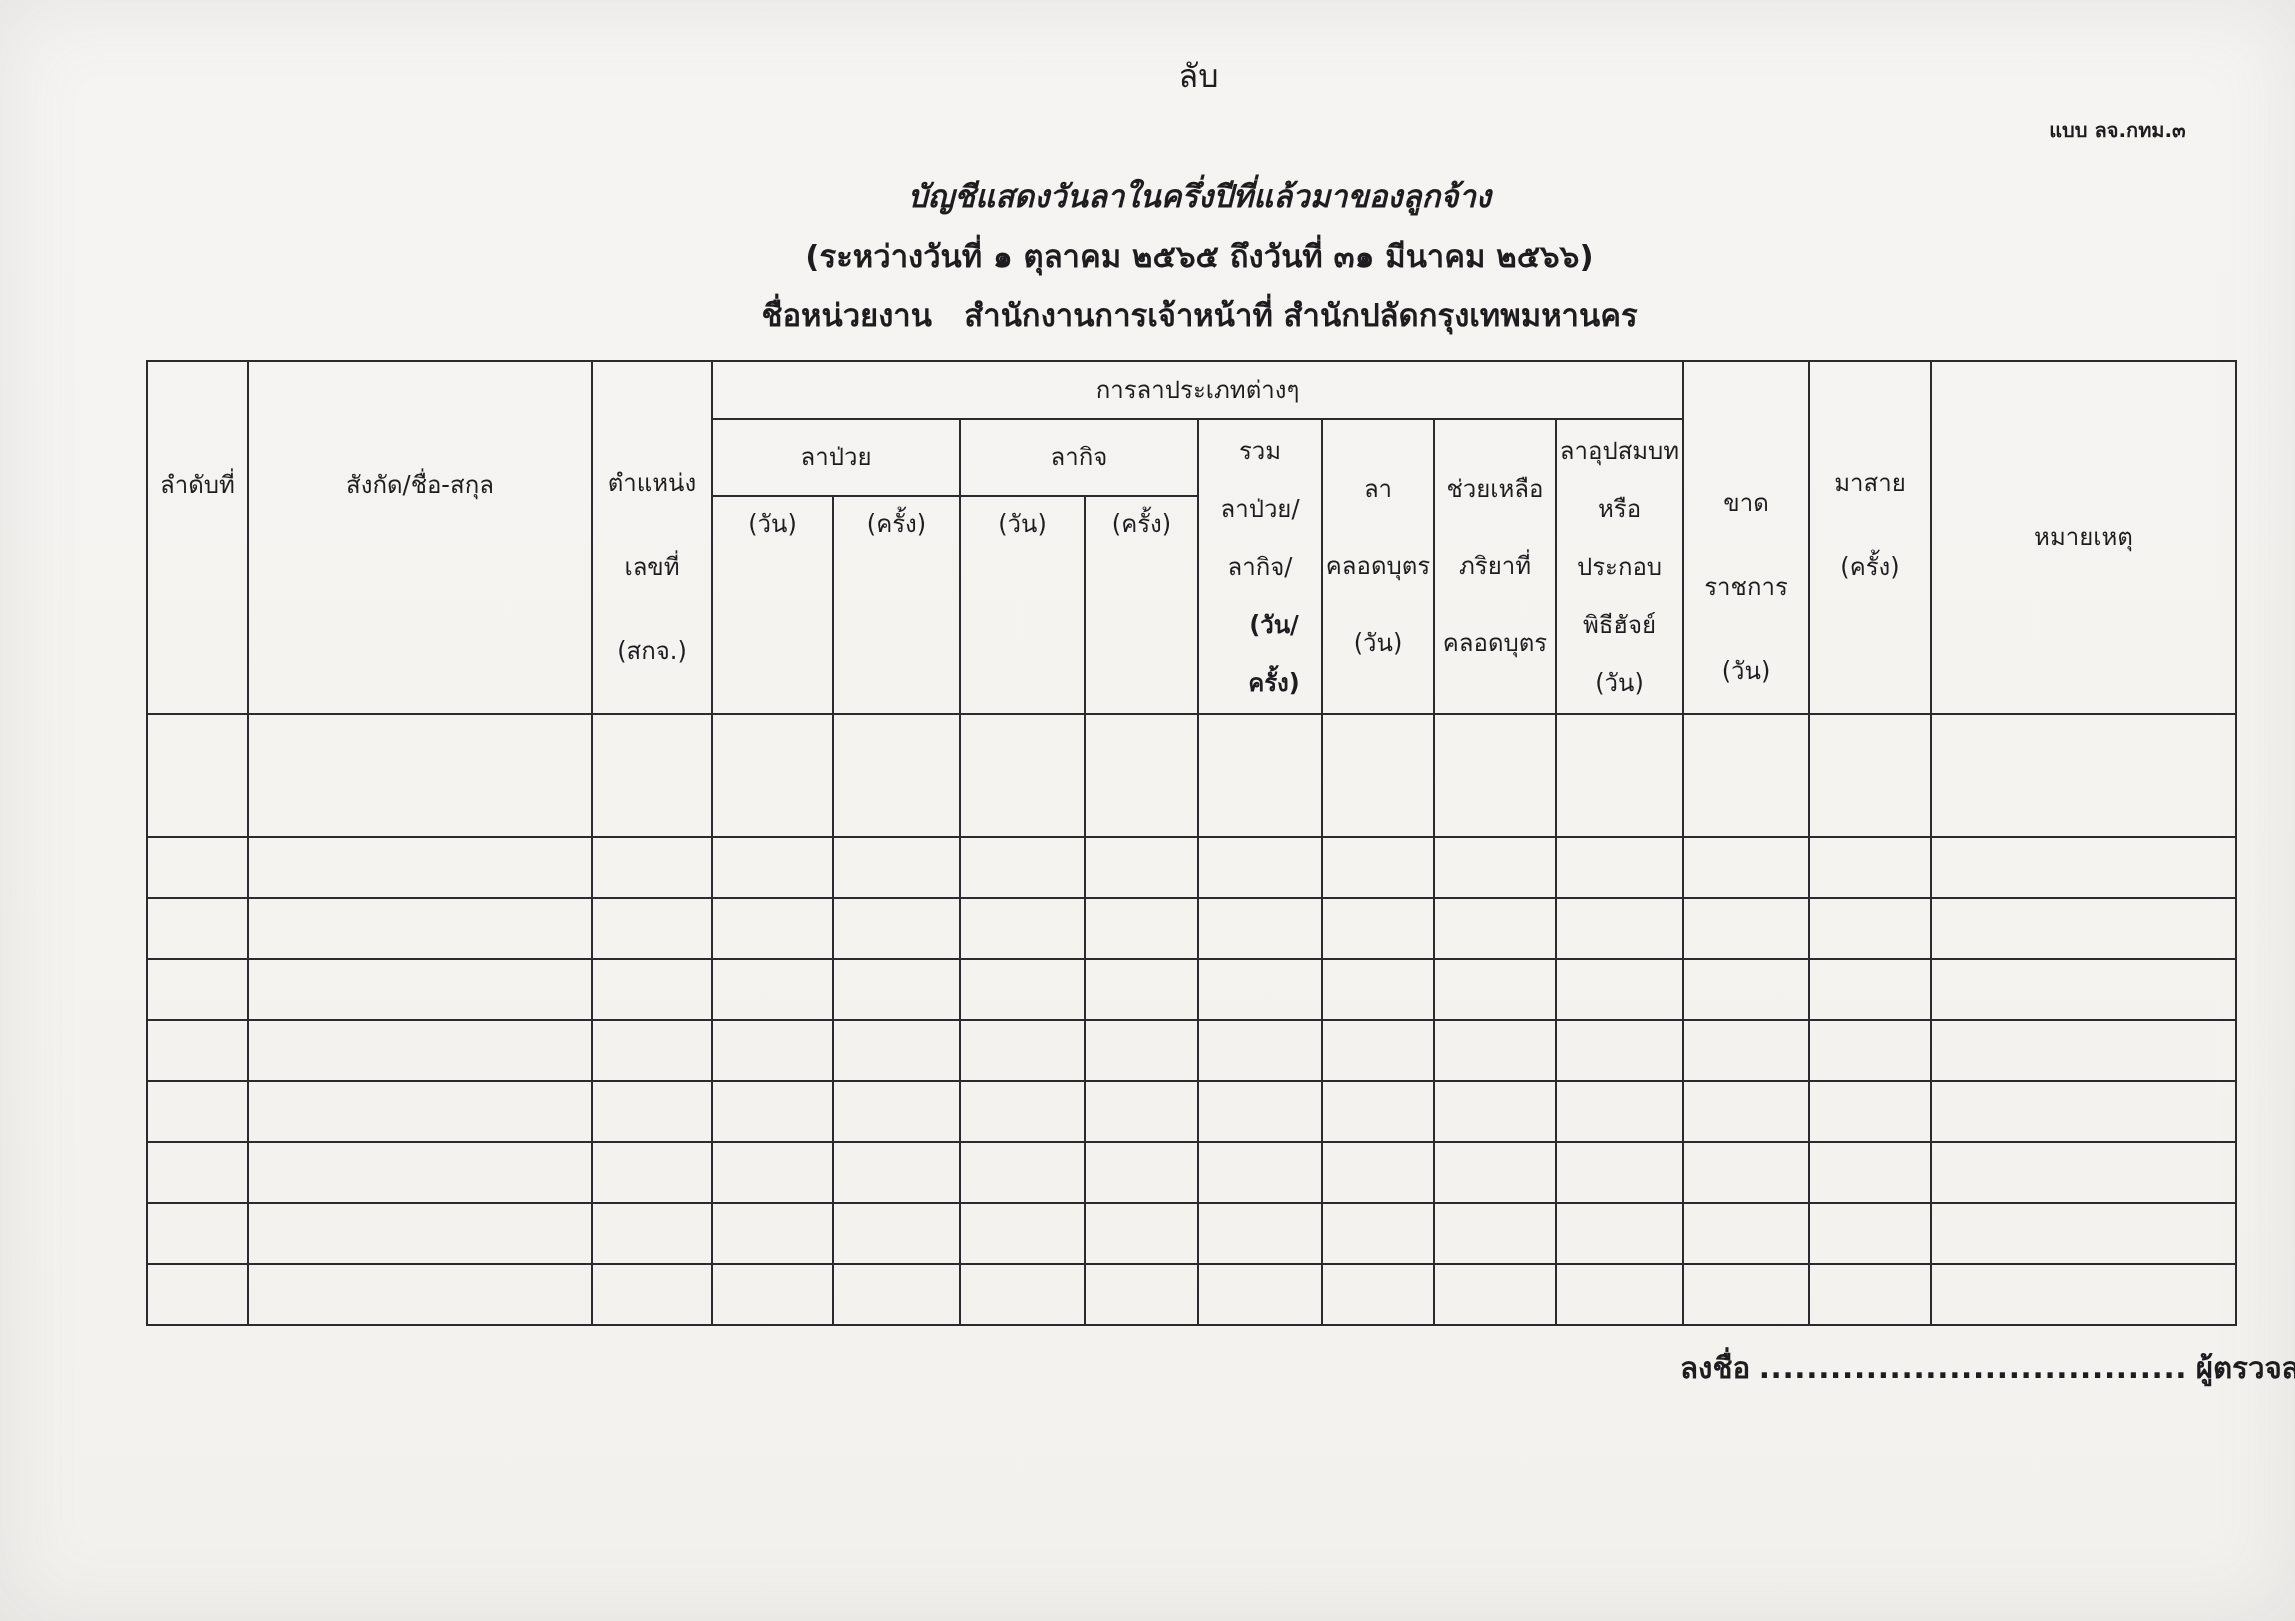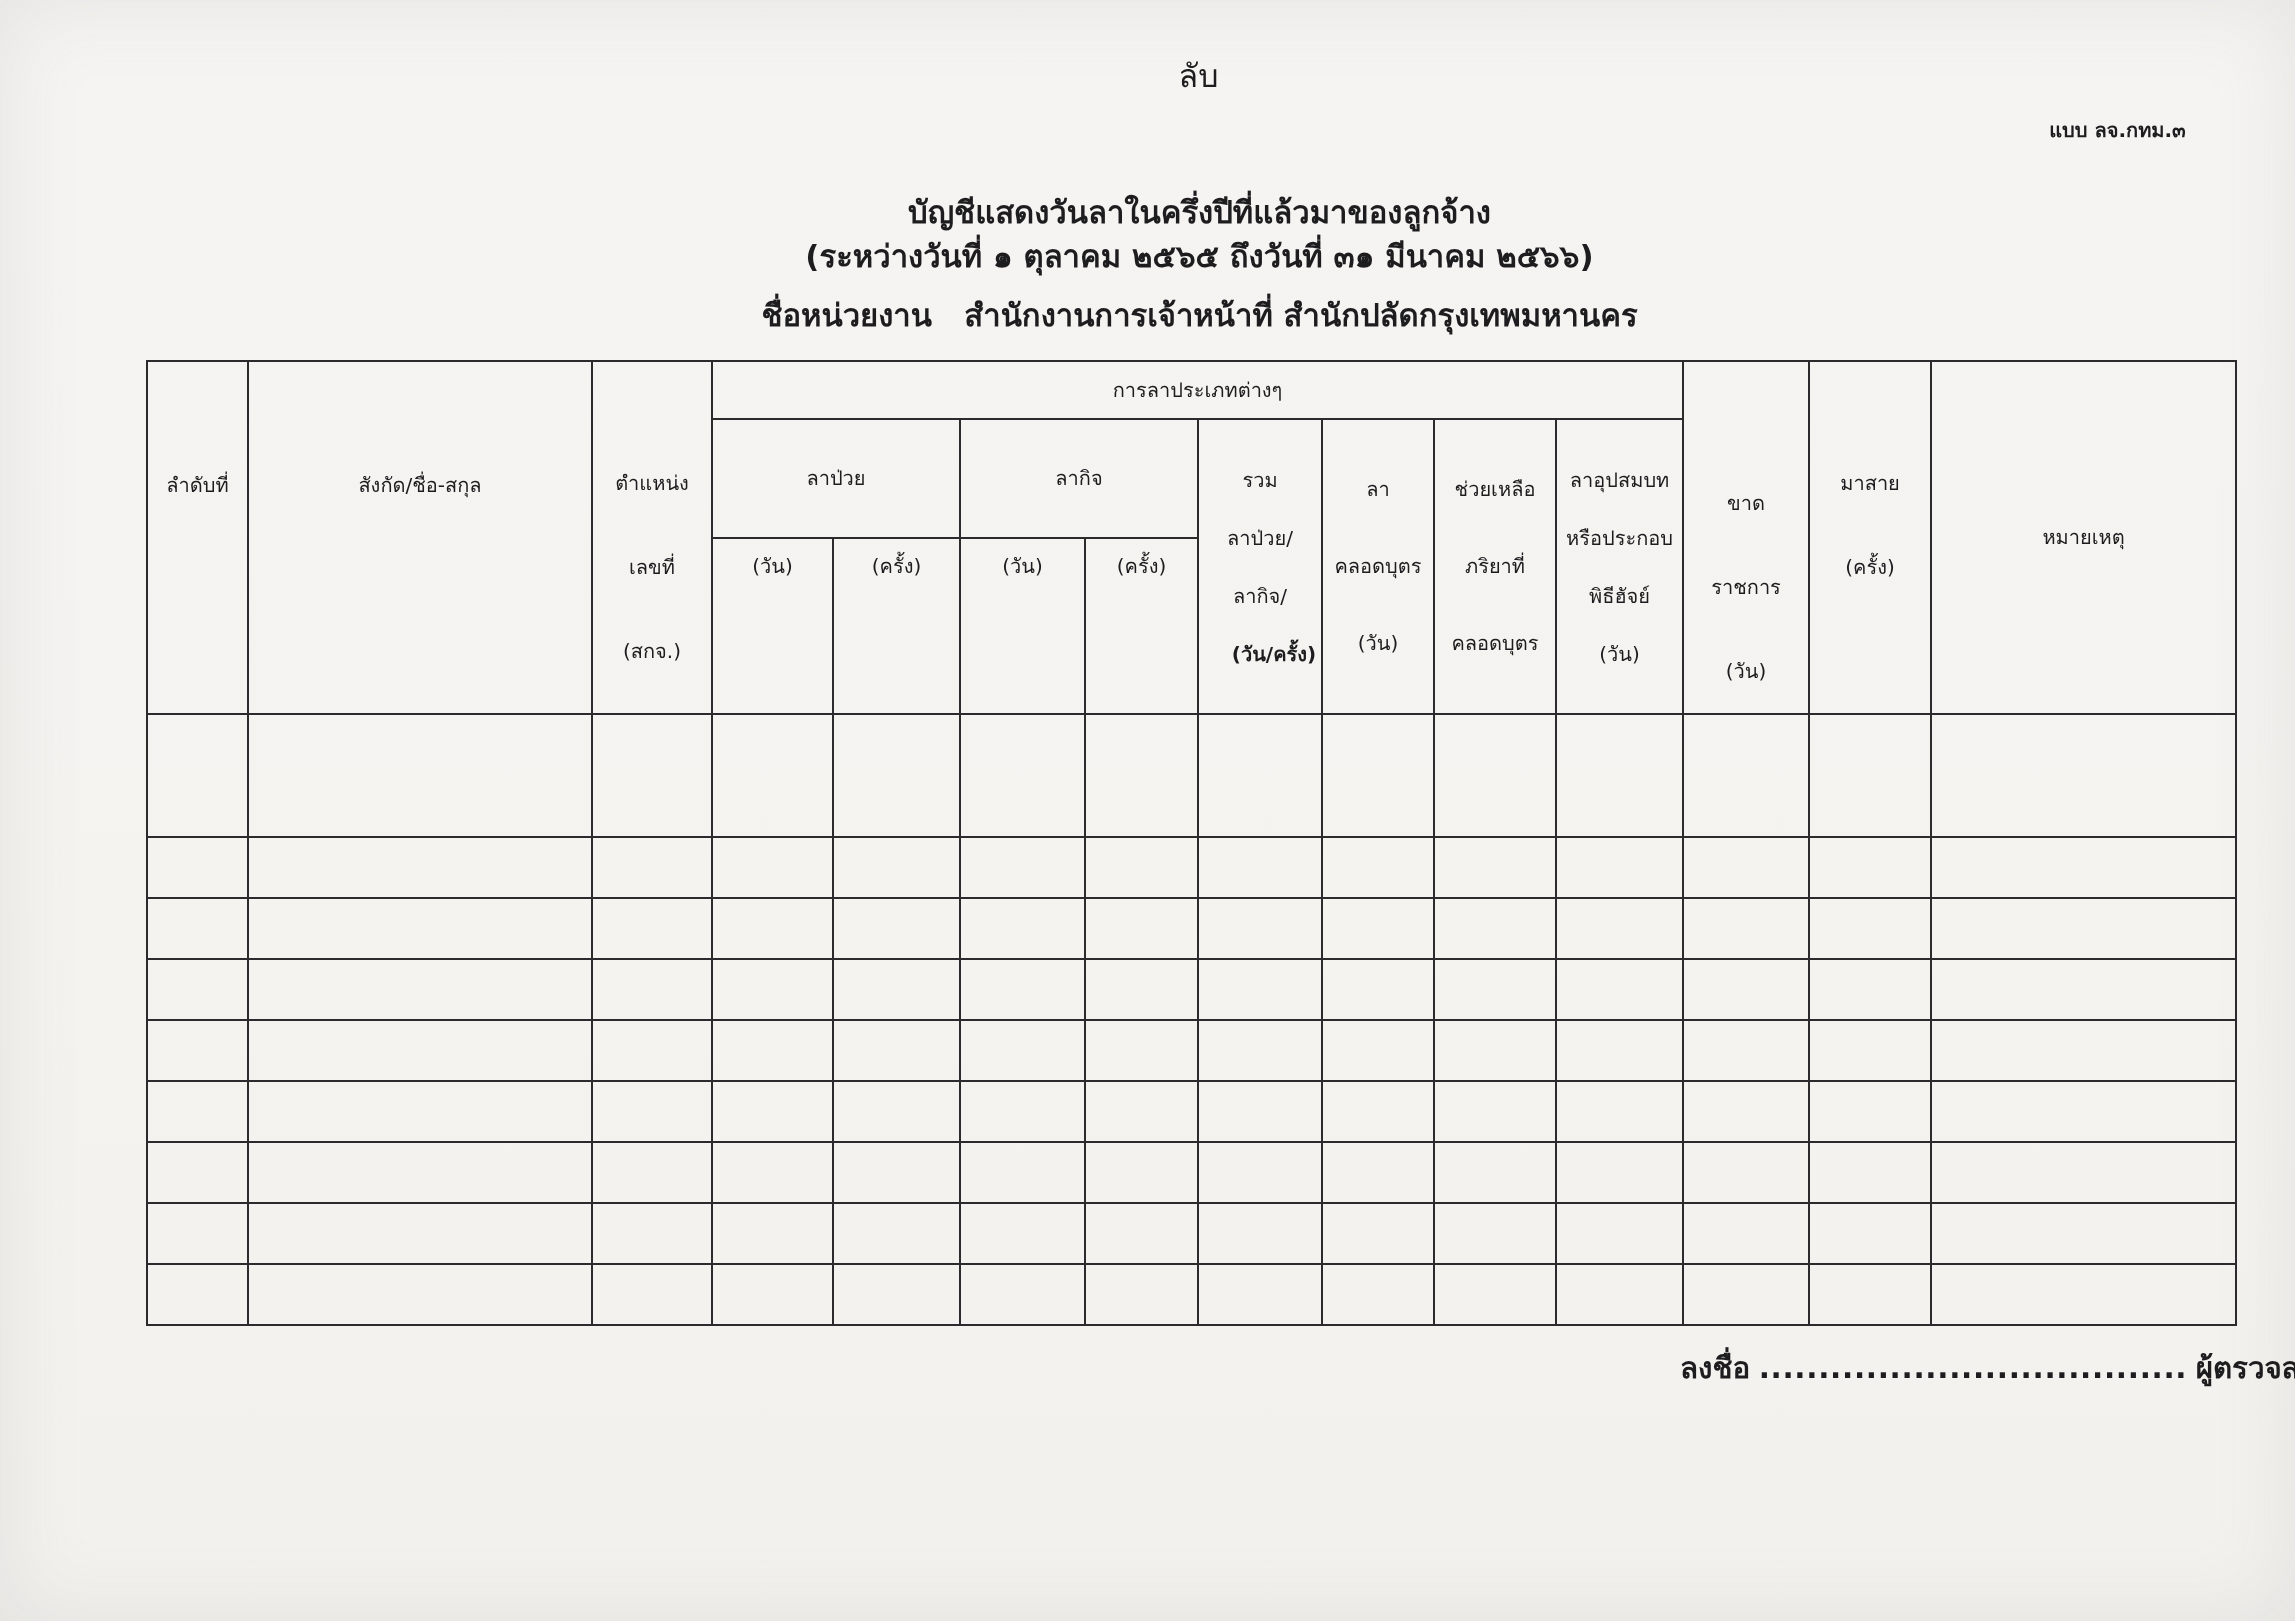--- a/index.html
+++ b/index.html
@@ -16,29 +16,29 @@
   }
   .vignette{position:absolute;inset:0;pointer-events:none;
     box-shadow:inset 0 0 84px rgba(120,115,105,0.12);}
   
   .secret{position:absolute;top:56px;left:1093px;width:211px;text-align:center;
     font-size:32px;font-weight:400;line-height:41px;}
   .form-code{position:absolute;top:113px;left:2026px;width:183px;text-align:center;
     font-size:20px;font-weight:700;line-height:35px;}
   .title-line{position:absolute;left:148px;width:2103px;text-align:center;
     font-size:31px;font-weight:700;line-height:41px;}
-  .title-1{top:192px;}
+  .title-1{top:176px;font-style:italic;}
   .title-2{top:236px;}
   .title-3{top:295px;white-space:pre;}
   
   .table-wrap{position:absolute;left:146px;top:360px;}
   table{border-collapse:collapse;table-layout:fixed;width:2089px;
     border:2.8px solid var(--line);}
   th,td{border:2.1px solid var(--line);padding:0;}
-  th{font-weight:400;font-size:20px;text-align:center;vertical-align:middle;
+  th{font-weight:400;font-size:24px;text-align:center;vertical-align:middle;
     line-height:35px;border-radius:29px;}
   tr.h1{height:58px;}
   tr.h2{height:60px;}
   tr.h3{height:176px;}
   tr.body-row{height:61px;}
   tr.body-row.tall{height:123px;}
   
   th.anchor-top{vertical-align:top;}
   th.pad-head{padding-top:106px;}
   th.stack-120 div{line-height:84px;}

